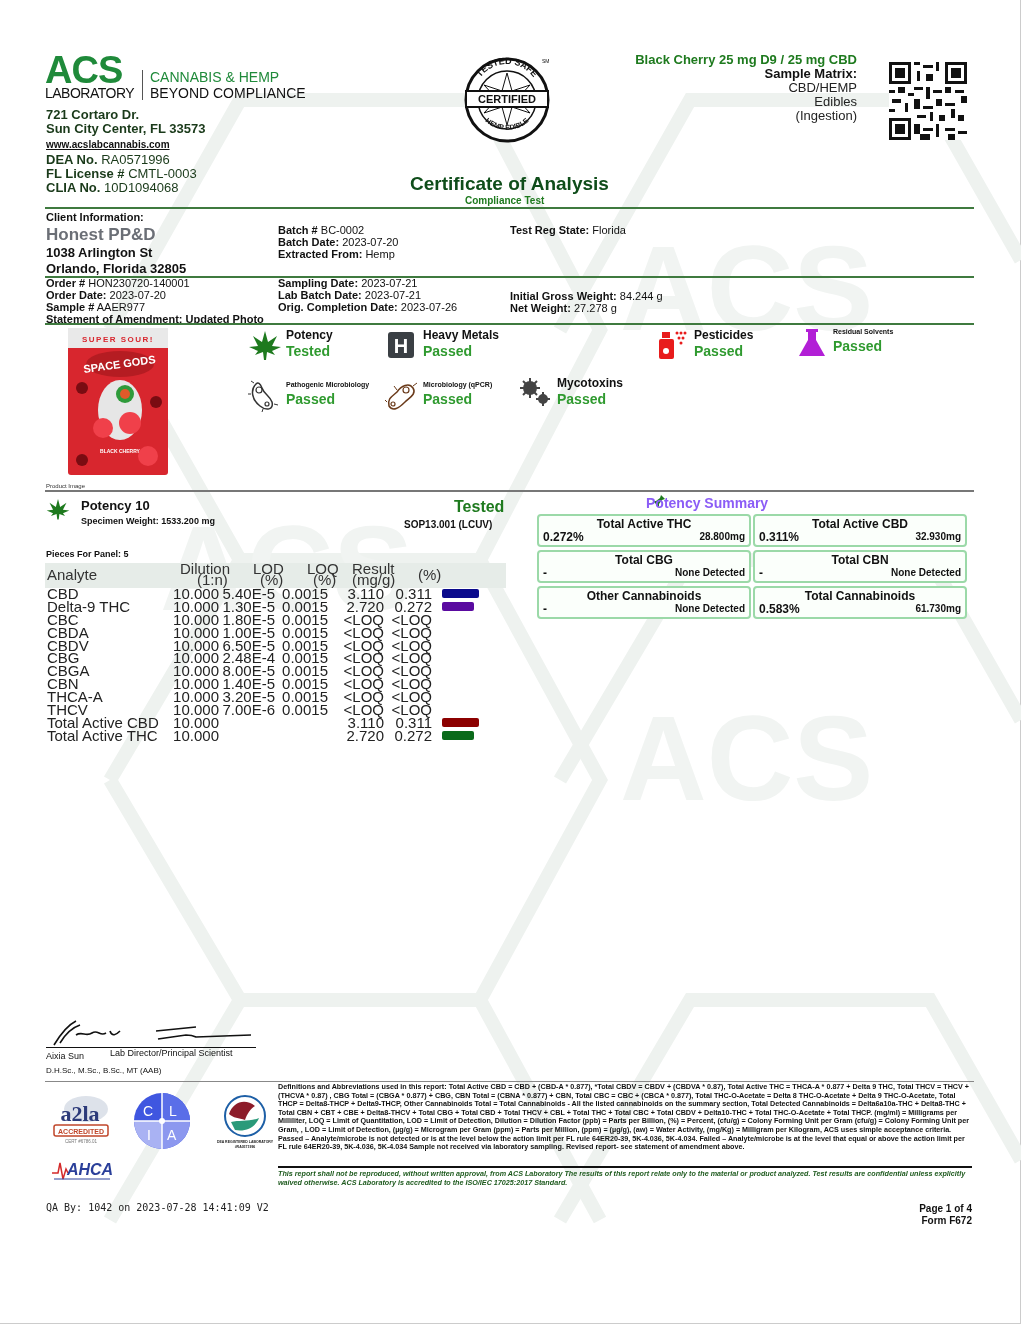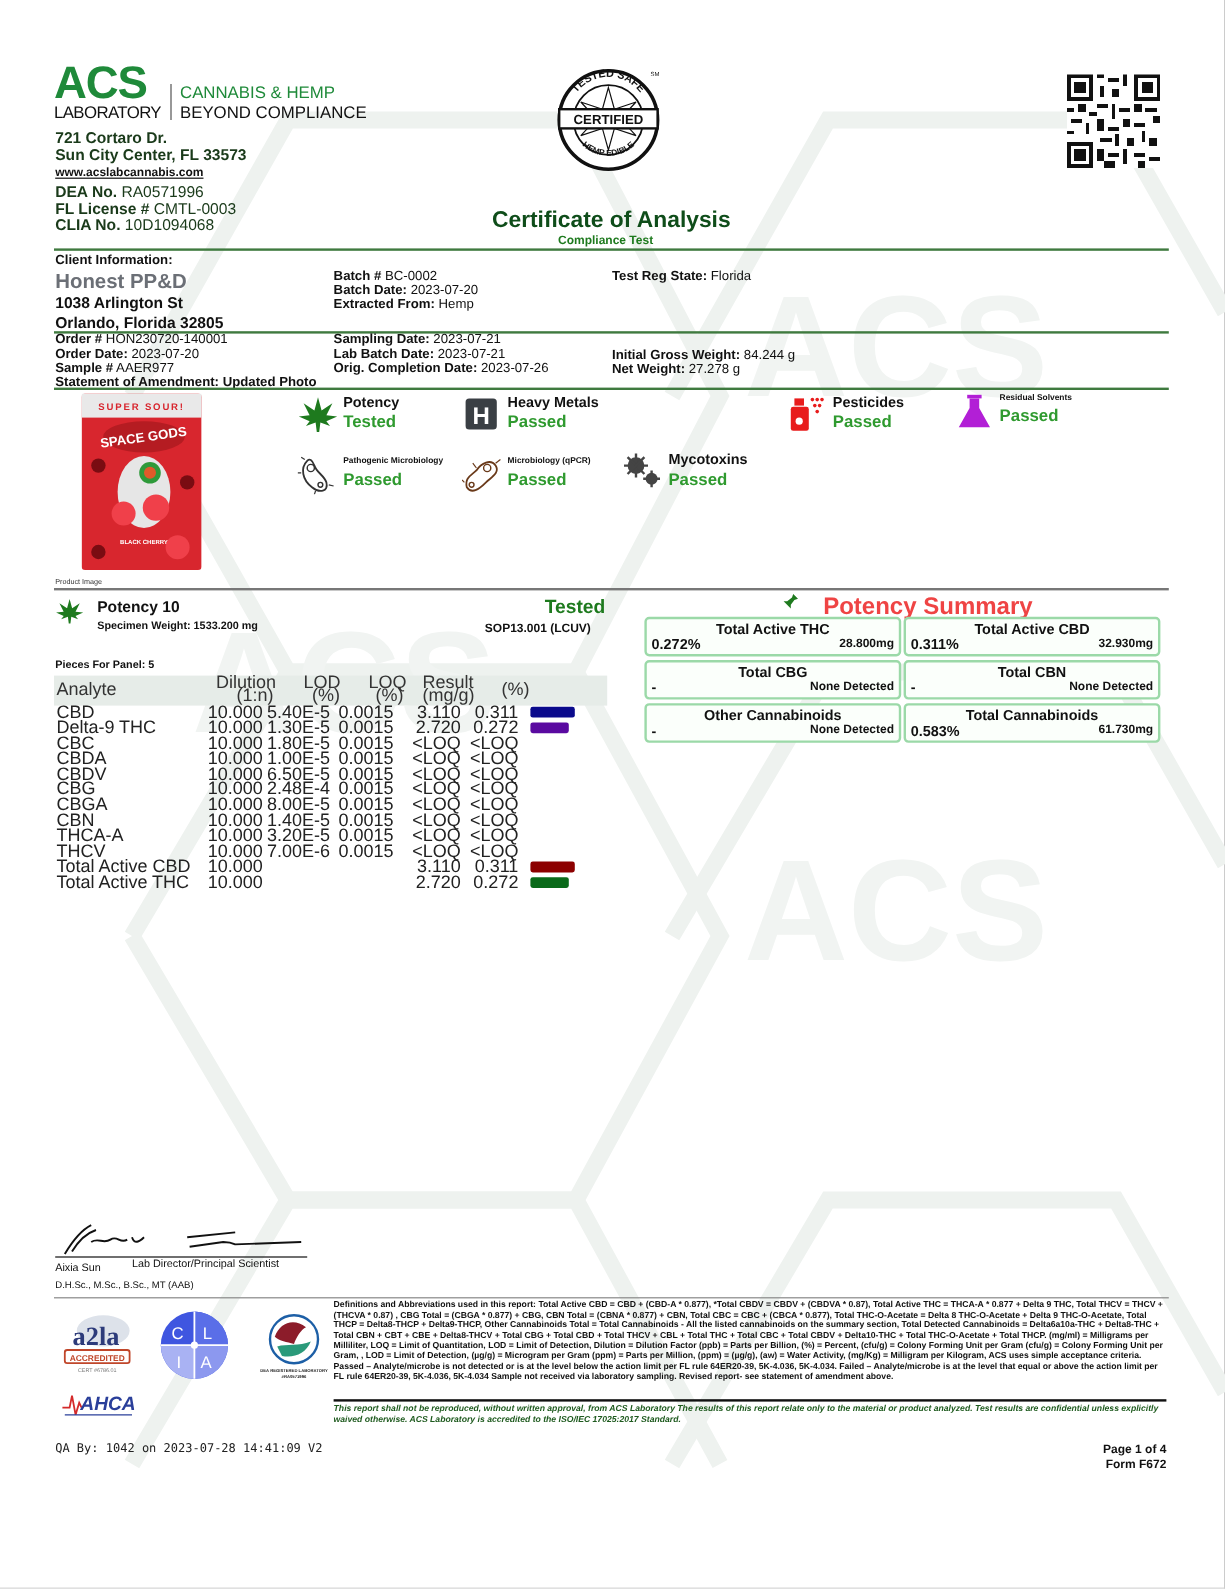--- a/index.html
+++ b/index.html
@@ -68,21 +68,21 @@
   .tbl .row span { position: absolute; top: 0; line-height: 12px; color: #222; }
   .c-an { left: 2px; }
   .c-dil { right: 287px; text-align: right; }
   .c-lod { right: 231px; text-align: right; }
   .c-loq { right: 178px; text-align: right; }
   .c-res { right: 122px; text-align: right; }
   .c-pct { right: 74px; text-align: right; }
   .bar { position: absolute; left: 397px; top: 1px; height: 9px; border-radius: 2px; }
 
   
-  .sum-title { left: 686px; top: 495px; font-size: 20px; font-weight: bold; color: #ef4444; }
+  .sum-title { left: 646px; top: 495px; font-size: 14px; font-weight: bold; color: #8b5cf6; }
   .sum-icon { left: 652px; top: 494px; width: 14px; height: 14px; }
   .card { position: absolute; width: 214px; height: 33px; border: 2px solid #9bd9a8; border-radius: 4px; background: #fbfffb; }
   .card .t { position: absolute; left: 0; width: 100%; text-align: center; top: 1px; font-size: 12px; font-weight: bold; }
   .card .p { position: absolute; left: 4px; bottom: 1px; font-size: 12px; font-weight: bold; }
   .card .m { position: absolute; right: 4px; bottom: 3px; font-size: 10px; font-weight: bold; }
 
   
   .sig { left: 46px; top: 1015px; width: 210px; height: 34px; }
   .sig-line { left: 46px; top: 1047px; width: 210px; height: 1px; background: #111; }
   .sig-name { left: 46px; top: 1051px; font-size: 9px; }
@@ -144,20 +144,27 @@
     <path id="arcTop" d="M12,42 A33,33 0 0 1 78,42" fill="none"></path>
     <text font-size="9" font-weight="bold" font-family="Liberation Sans, sans-serif" fill="#111"><textPath href="#arcTop" startOffset="50%" text-anchor="middle">TESTED SAFE</textPath></text>
     <path id="arcBot" d="M18,60 A32,32 0 0 0 72,60" fill="none"></path>
     <text font-size="7" font-weight="bold" font-family="Liberation Sans, sans-serif" fill="#111"><textPath href="#arcBot" startOffset="50%" text-anchor="middle">HEMP EDIBLE</textPath></text>
     <text x="80" y="8" font-size="5" font-family="Liberation Sans, sans-serif" fill="#111">SM</text>
   </svg>
 
   <div class="abs coa-title">Certificate of Analysis</div>
   <div class="abs coa-sub">Compliance Test</div>
 
+  <div class="abs product">
+    <span class="name">Black Cherry 25 mg D9 / 25 mg CBD</span>
+    <span class="mk">Sample Matrix:</span>
+    <span class="mv">CBD/HEMP</span>
+    <span class="mv">Edibles</span>
+    <span class="mv">(Ingestion)</span>
+  </div>
 
   <svg class="abs qr" viewBox="0 0 25 25" shape-rendering="crispEdges">
     <rect width="25" height="25" fill="#fff"></rect>
     <g fill="#111">
       <rect x="0" y="0" width="7" height="7"></rect>
         <rect x="1" y="1" width="5" height="5" fill="#fff"></rect>
         <rect x="2" y="2" width="3" height="3"></rect>
       <rect x="18" y="0" width="7" height="7"></rect>
         <rect x="19" y="1" width="5" height="5" fill="#fff"></rect>
         <rect x="20" y="2" width="3" height="3"></rect>

